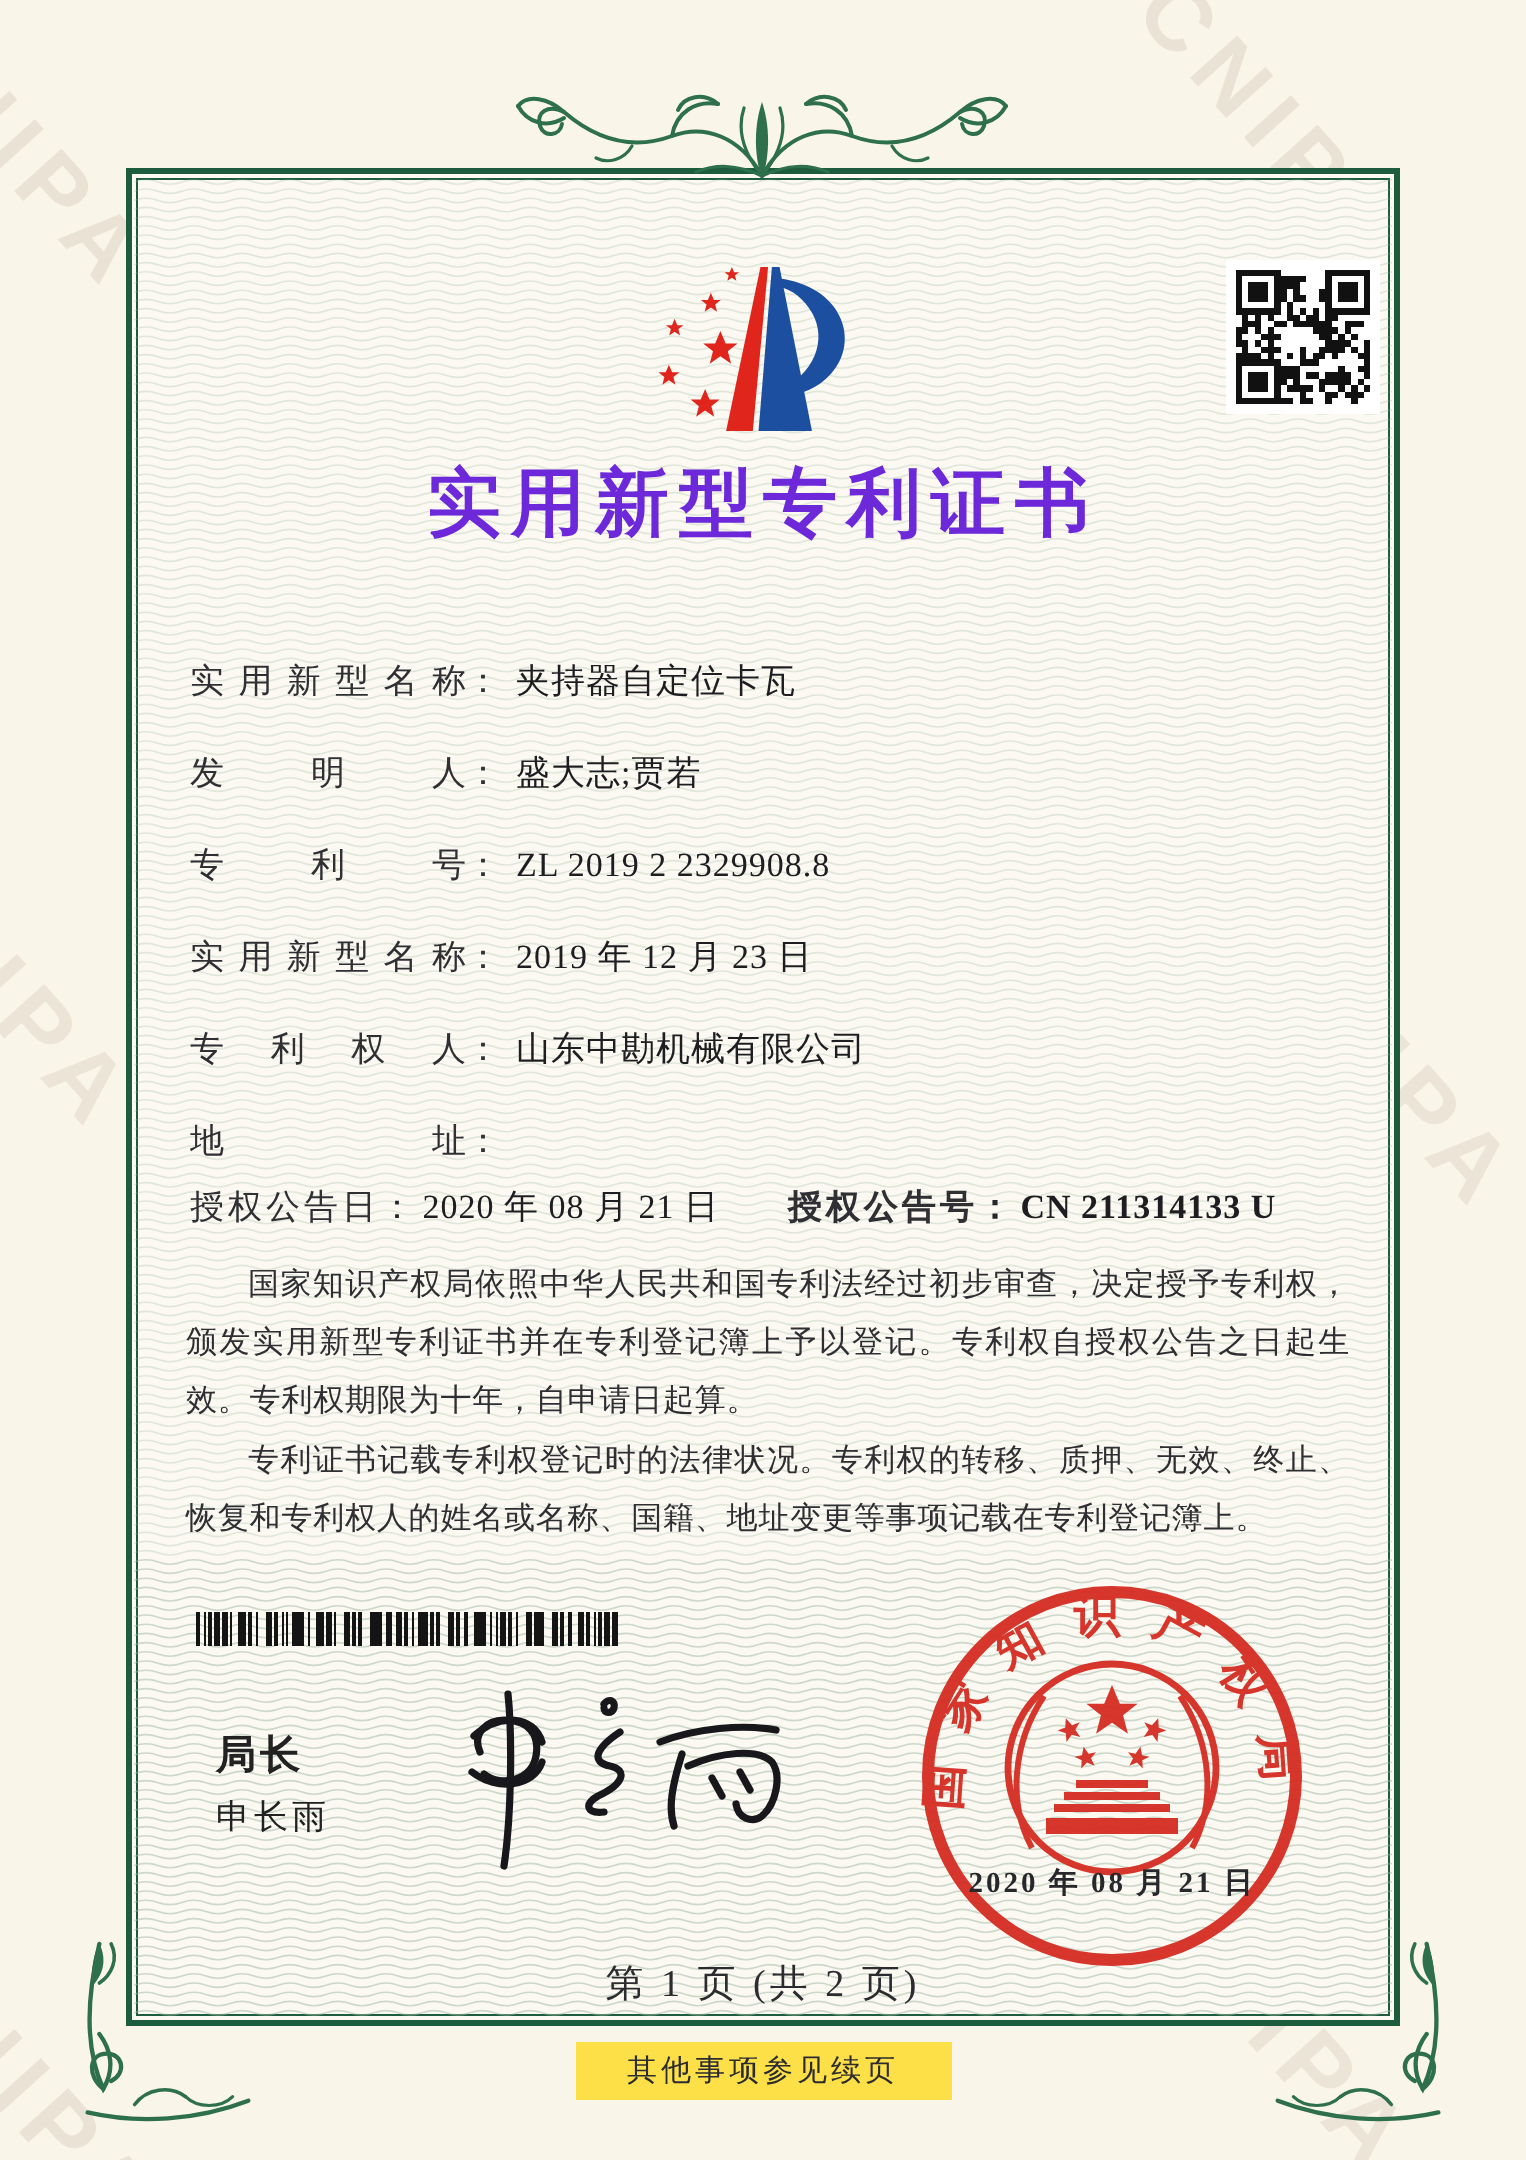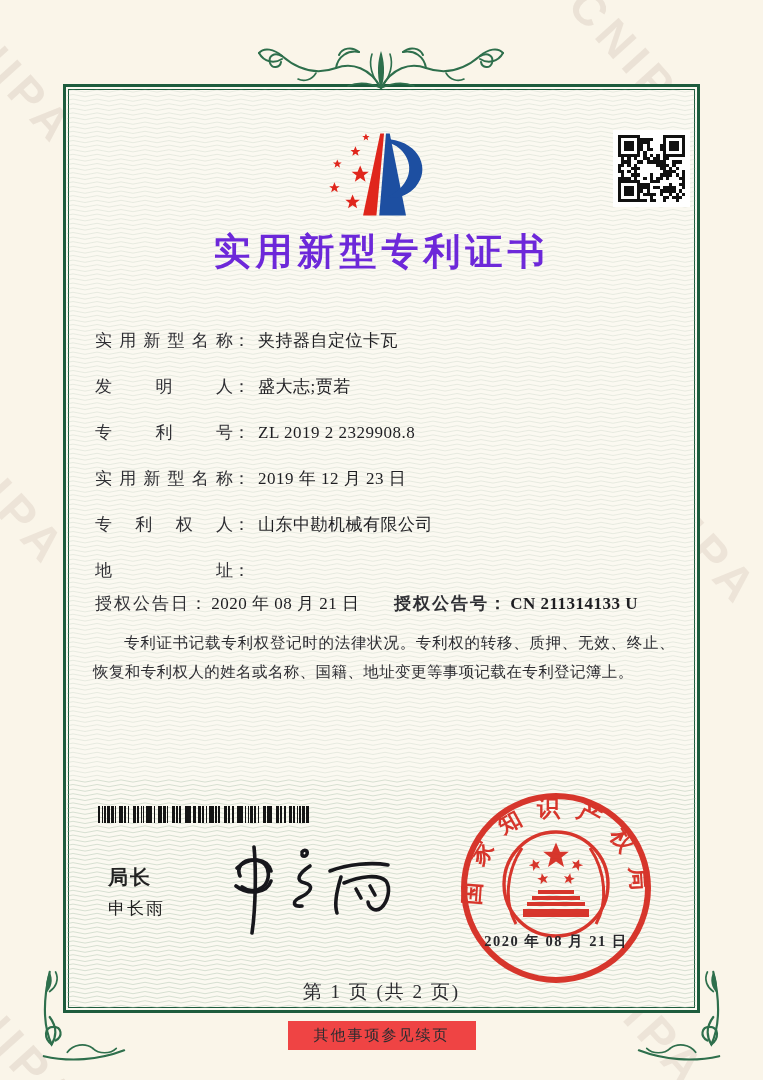--- a/index.html
+++ b/index.html
@@ -41,21 +41,21 @@
   .sig-title{position:absolute;left:108px;top:864px;font-family:"Liberation Sans","DejaVu Sans",sans-serif;
              font-weight:600;font-size:20px;letter-spacing:2px;color:#222;}
   .sig-name{position:absolute;left:108px;top:897px;font-family:"Liberation Sans","DejaVu Sans",sans-serif;
             font-weight:400;font-size:17px;letter-spacing:2px;color:#222;}
   .sig-script{position:absolute;left:222px;top:836px;width:182px;height:102px;}
   .seal{position:absolute;left:452px;top:784px;width:208px;height:208px;}
   
   .page-num{position:absolute;left:0;top:979px;width:763px;text-align:center;
             font-size:19px;letter-spacing:2px;color:#2c2c30;}
   .cont-box{position:absolute;left:50%;top:1021px;transform:translateX(-50%);
-            background:#ef4444;padding:5px 26px;font-size:15px;letter-spacing:2px;color:#2c2c30;}
+            background:#fde047;padding:5px 26px;font-size:15px;letter-spacing:2px;color:#2c2c30;}
   .fl-top{position:absolute;left:256px;top:24px;width:250px;height:74px;}
   .fl-bl{position:absolute;left:34px;top:968px;width:98px;height:98px;}
   .fl-br{position:absolute;left:631px;top:968px;width:98px;height:98px;transform:scaleX(-1);}
   svg text{font-family:"Liberation Serif","DejaVu Serif",serif;}
 </style>
 </head>
 <body>
 
 <div id="page">
     <div class="wm" style="left: 598px; top: 928px; font-size: 48px; opacity: 0.5;">CNIPA</div>
@@ -477,20 +477,21 @@
       <span class="g-label">授权公告日</span><span>：</span>
       <span class="f-value">2020 年 08 月 21 日</span>
     </span>
     <span class="pair2">
       <span class="g-label">授权公告号</span><span>：</span>
       <span class="f-value">CN 211314133 U</span>
     </span>
   </div>
 
   <div class="body-text">
+    <p>国家知识产权局依照中华人民共和国专利法经过初步审查，决定授予专利权，颁发实用新型专利证书并在专利登记簿上予以登记。专利权自授权公告之日起生效。专利权期限为十年，自申请日起算。</p>
     <p>专利证书记载专利权登记时的法律状况。专利权的转移、质押、无效、终止、恢复和专利权人的姓名或名称、国籍、地址变更等事项记载在专利登记簿上。</p>
   </div>
 
   <div class="barcode"></div>
 
   <div class="sig-title">局长</div>
   <div class="sig-name">申长雨</div>
 
   <svg class="sig-script" viewBox="0 0 182 102">
     <g fill="none" stroke="#17171c" stroke-width="3.6" stroke-linecap="round" stroke-linejoin="round">

